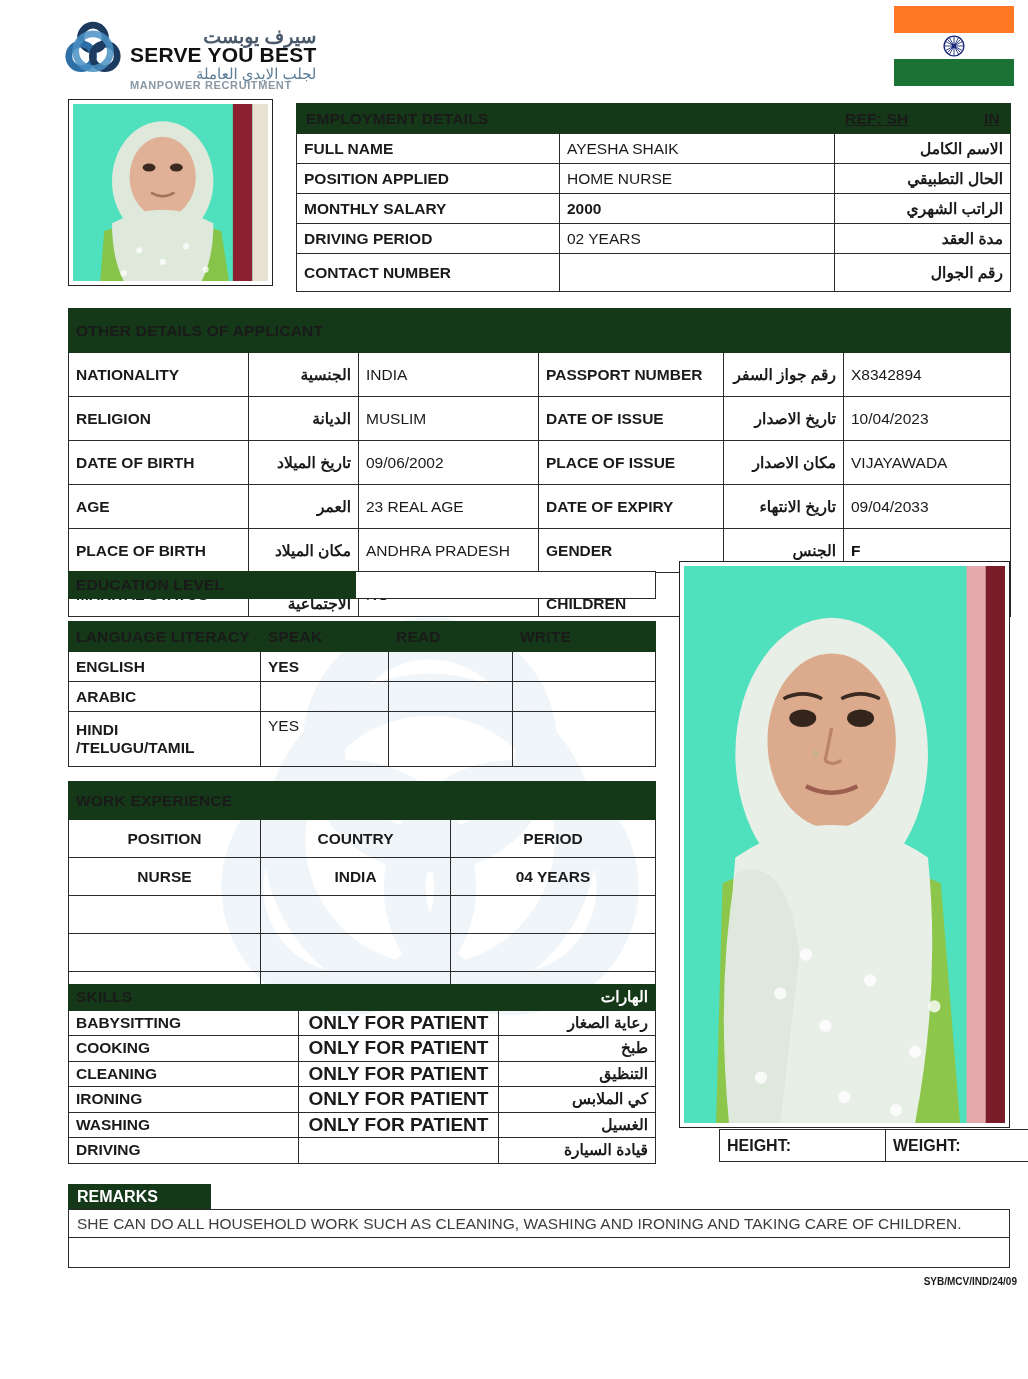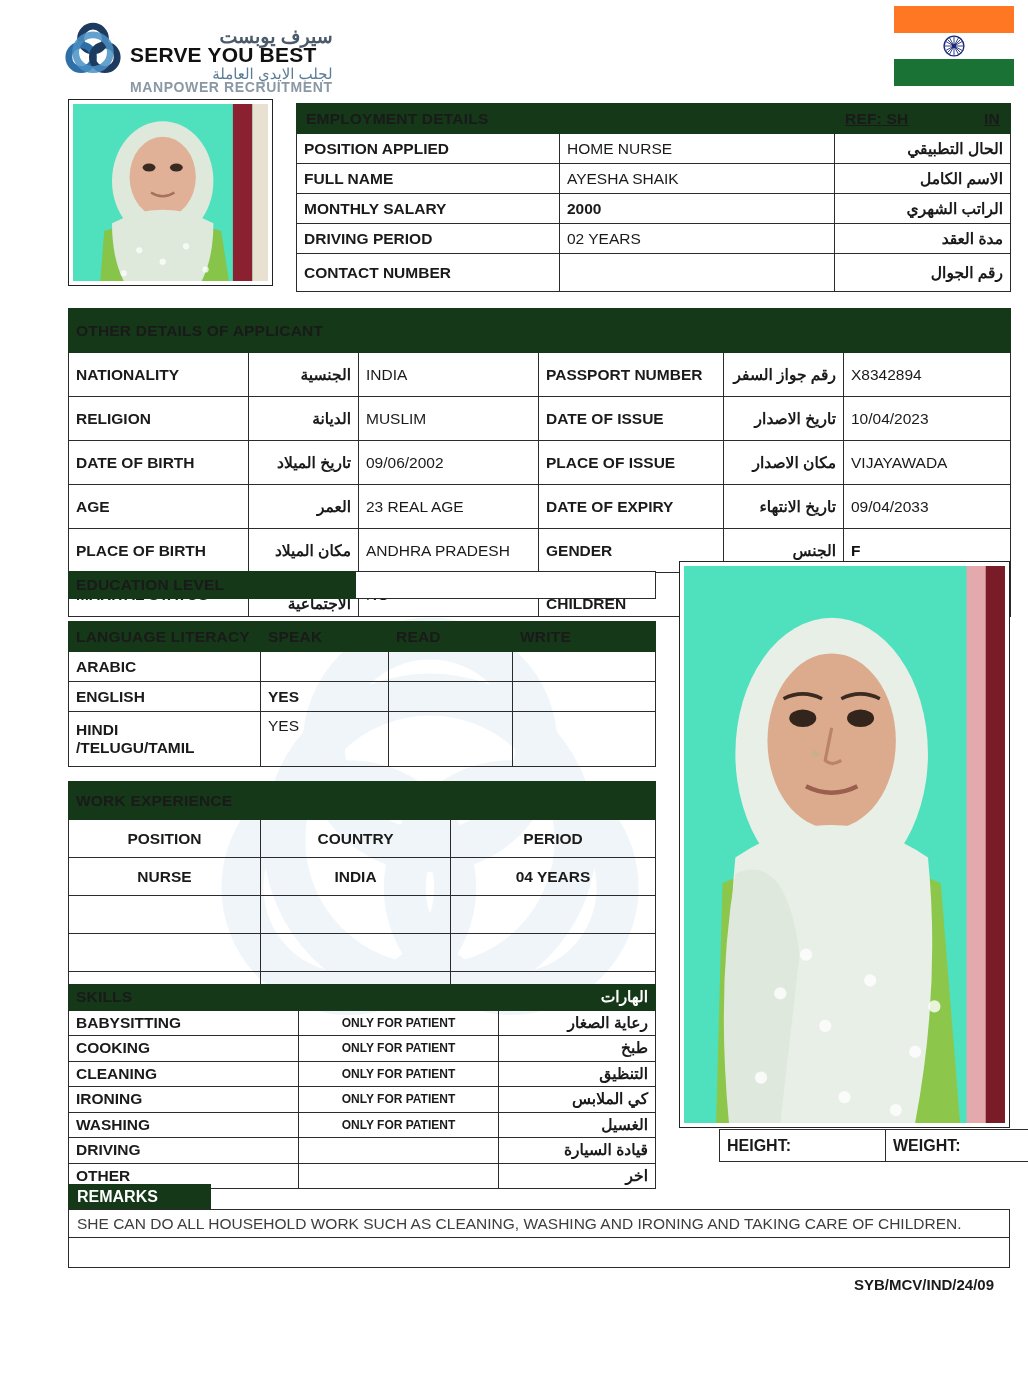--- a/index.html
+++ b/index.html
@@ -42,21 +42,21 @@
   }
   .logo-en-top {
     font-size: 21px; font-weight: 700; color: #111; letter-spacing: .2px;
     margin-top: -2px;
   }
   .logo-ar-bot {
     font-size: 15px; color: #5b7d96; direction: rtl; text-align: right;
     margin-top: 1px;
   }
   .logo-en-bot {
-    font-size: 14px; color: #8a98a4; letter-spacing: .6px; font-weight: 600;
+    font-size: 11px; color: #8a98a4; letter-spacing: .6px; font-weight: 600;
     margin-top: -1px;
   }
   #flag {
     position: absolute; right: 14px; top: 6px;
     width: 120px; height: 80px;
   }
   #flag .band { width: 100%; height: 33.333%; }
   #flag .saffron { background: #FF7722; }
   #flag .white { background: #ffffff; position: relative; }
   #flag .green { background: #1A7335; }
@@ -127,21 +127,21 @@
   
   #workexp { position: absolute; left: 68px; top: 781px; width: 587px; }
   #workexp .tbl { width: 587px; }
   #workexp td { height: 38px; }
   #workexp .ctr { text-align: center; font-weight: 700; }
 
   
   #skills { position: absolute; left: 68px; top: 984px; width: 587px; }
   #skills .tbl { width: 587px; }
   #skills td { height: 25.5px; padding-top: 1px; padding-bottom: 1px; }
-  #skills .note { text-align: center; font-weight: 700; font-size: 12px; }
+  #skills .note { text-align: center; font-weight: 700; font-size: 19px; }
 
   
   #photo-big {
     position: absolute; left: 679px; top: 561px;
     width: 331px; height: 567px;
     border: 1px solid #222; background: #fff; padding: 4px;
   }
   
   #hw { position: absolute; left: 719px; top: 1129px; width: 331px; }
   #hw .tbl { width: 331px; }
@@ -157,22 +157,22 @@
     z-index: 3;
   }
   #remarks-box {
     position: absolute; left: 68px; top: 1209px; width: 942px;
   }
   #remarks-box .tbl { width: 942px; }
   #remarks-box td { height: 28px; }
   #remarks-text { color: #3d3d3d; font-size: 15.5px; padding-left: 8px; margin-left: 32px; }
 
   #docref {
-    position: absolute; right: 34px; top: 1276px;
-    font-size: 15px; font-weight: 700; color: #1a1a1a;
+    position: absolute; right: 11px; top: 1276px;
+    font-size: 10px; font-weight: 700; color: #1a1a1a;
   }
 </style>
 </head>
 <body>
 
 <div id="page">
 
   <svg id="watermark" viewBox="0 0 200 200">
     <g fill="none" stroke="#8fb4d8" stroke-width="15">
       <circle cx="100" cy="66" r="38"></circle>
@@ -257,28 +257,28 @@
           <tr>
             <td class="hdr hdr-title" colspan="2">EMPLOYMENT DETAILS</td>
             <td class="hdr ref-cell">
               <div class="ref-inner">
                 <span>REF: SH</span>
                 <span>IN</span>
               </div>
             </td>
           </tr>
           <tr>
+            <td class="lbl">FULL NAME</td>
+            <td class="val">AYESHA SHAIK</td>
+            <td class="ar">الاسم الكامل</td>
+          </tr>
+          <tr>
             <td class="lbl">POSITION APPLIED</td>
             <td class="val">HOME NURSE</td>
             <td class="ar">الحال التطبيقي</td>
-          </tr>
-          <tr>
-            <td class="lbl">FULL NAME</td>
-            <td class="val">AYESHA SHAIK</td>
-            <td class="ar">الاسم الكامل</td>
           </tr>
           <tr>
             <td class="lbl">MONTHLY SALARY</td>
             <td class="val red">2000</td>
             <td class="ar">الراتب الشهري</td>
           </tr>
           <tr>
             <td class="lbl">DRIVING PERIOD</td>
             <td class="val">02 YEARS</td>
             <td class="ar">مدة العقد</td>
@@ -383,28 +383,28 @@
             <col style="width:143px">
           </colgroup>
         <tbody>
           <tr>
             <td class="hdr">LANGUAGE LITERACY</td>
             <td class="hdr">SPEAK</td>
             <td class="hdr">READ</td>
             <td class="hdr">WRITE</td>
           </tr>
           <tr>
-            <td class="rowlbl">ARABIC</td>
-            <td></td>
-            <td></td>
-            <td></td>
-          </tr>
-          <tr>
             <td class="rowlbl">ENGLISH</td>
             <td style="font-weight:700">YES</td>
+            <td></td>
+            <td></td>
+          </tr>
+          <tr>
+            <td class="rowlbl">ARABIC</td>
+            <td></td>
             <td></td>
             <td></td>
           </tr>
           <tr>
             <td class="rowlbl" style="height:55px;white-space:pre-line;line-height:1.15">HINDI
 /TELUGU/TAMIL</td>
             <td class="val" style="vertical-align:top;padding-top:5px">YES</td>
             <td></td>
             <td></td>
           </tr>
@@ -486,25 +486,20 @@
           </tr>
           <tr>
             <td class="lbl">WASHING</td>
             <td class="note">ONLY FOR PATIENT</td>
             <td class="ar">الغسيل</td>
           </tr>
           <tr>
             <td class="lbl">DRIVING</td>
             <td class="note"></td>
             <td class="ar">قيادة السيارة</td>
-          </tr>
-          <tr>
-            <td class="lbl">OTHER</td>
-            <td class="note"></td>
-            <td class="ar">اخر</td>
           </tr>
         </tbody>
       </table>
     </div>
 
     <div id="photo-big">
       <svg class="photo-img" viewBox="0 0 100 172" preserveAspectRatio="none">
         <rect width="100" height="172" fill="#4fe0bd"></rect>
         <rect x="88" y="0" width="8" height="172" fill="#e3a9ad"></rect>
         <rect x="94" y="0" width="6" height="172" fill="#7a1b28"></rect>

